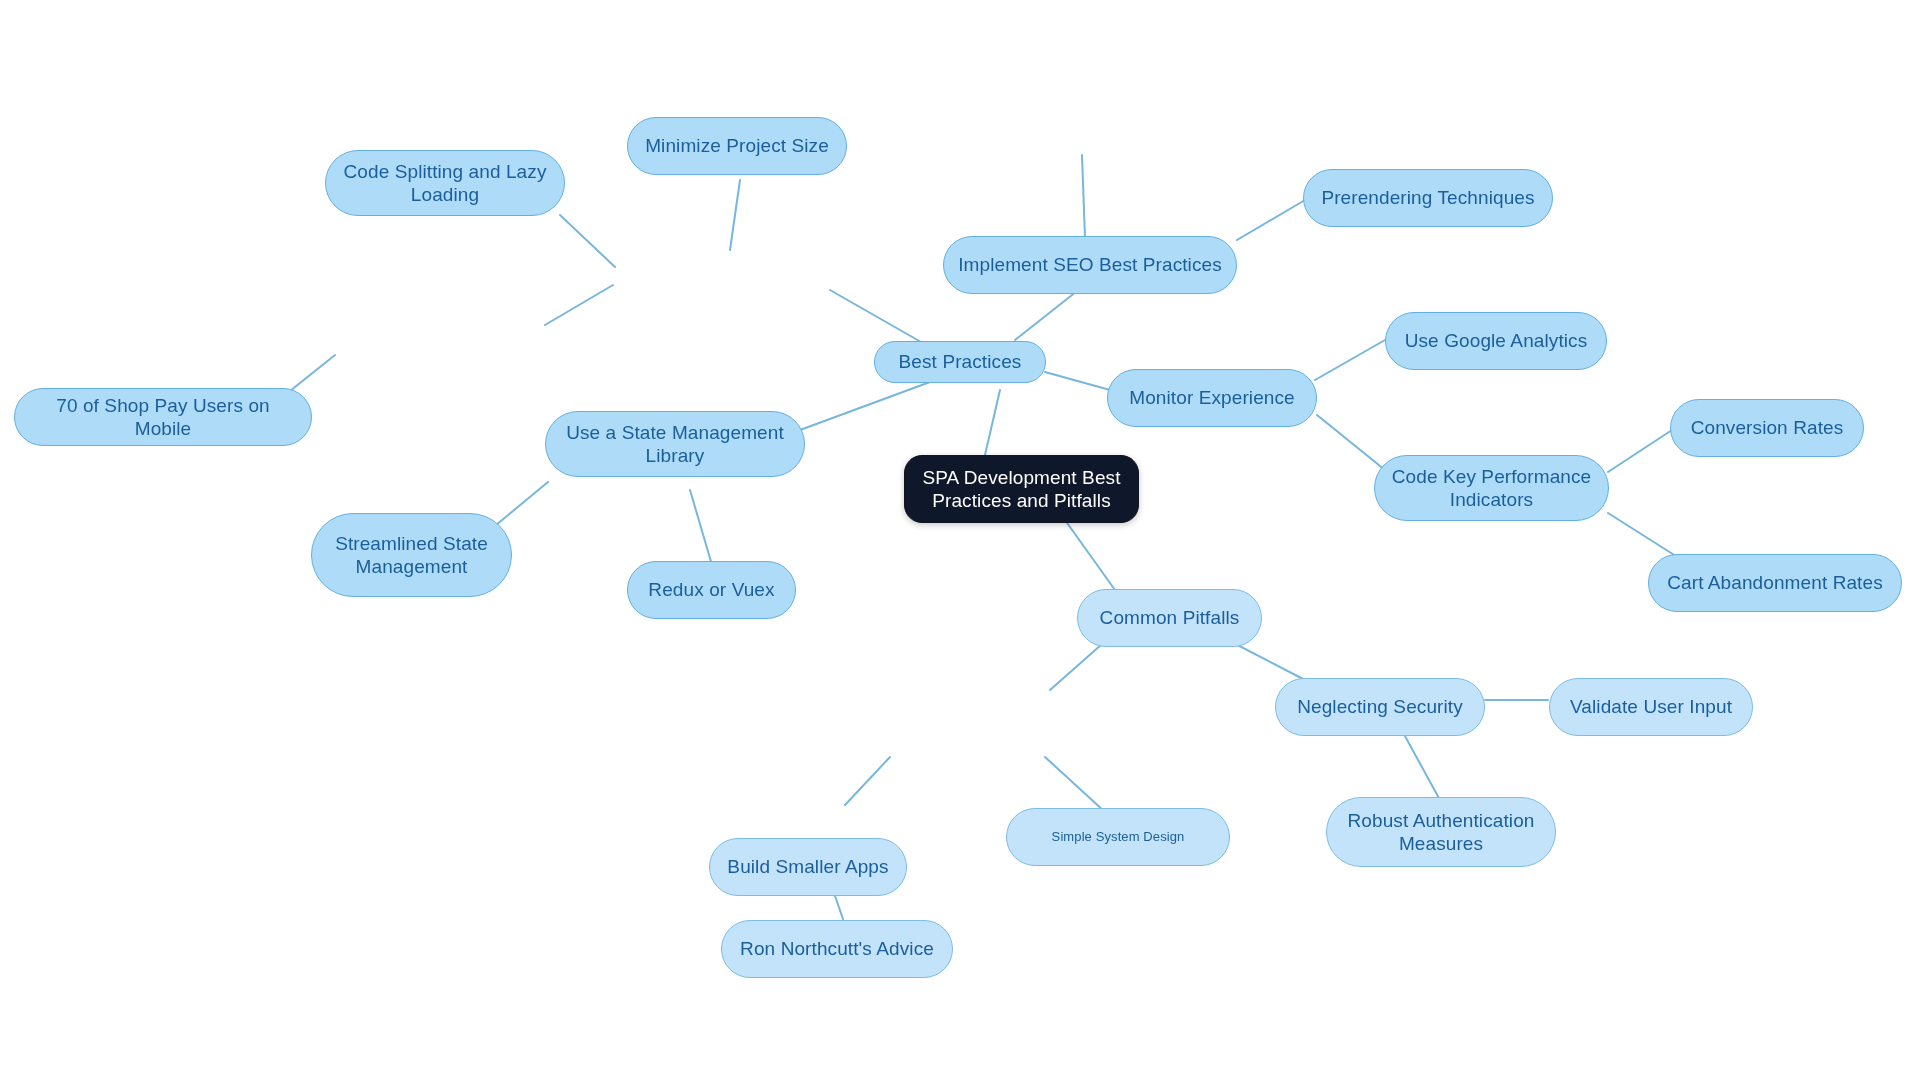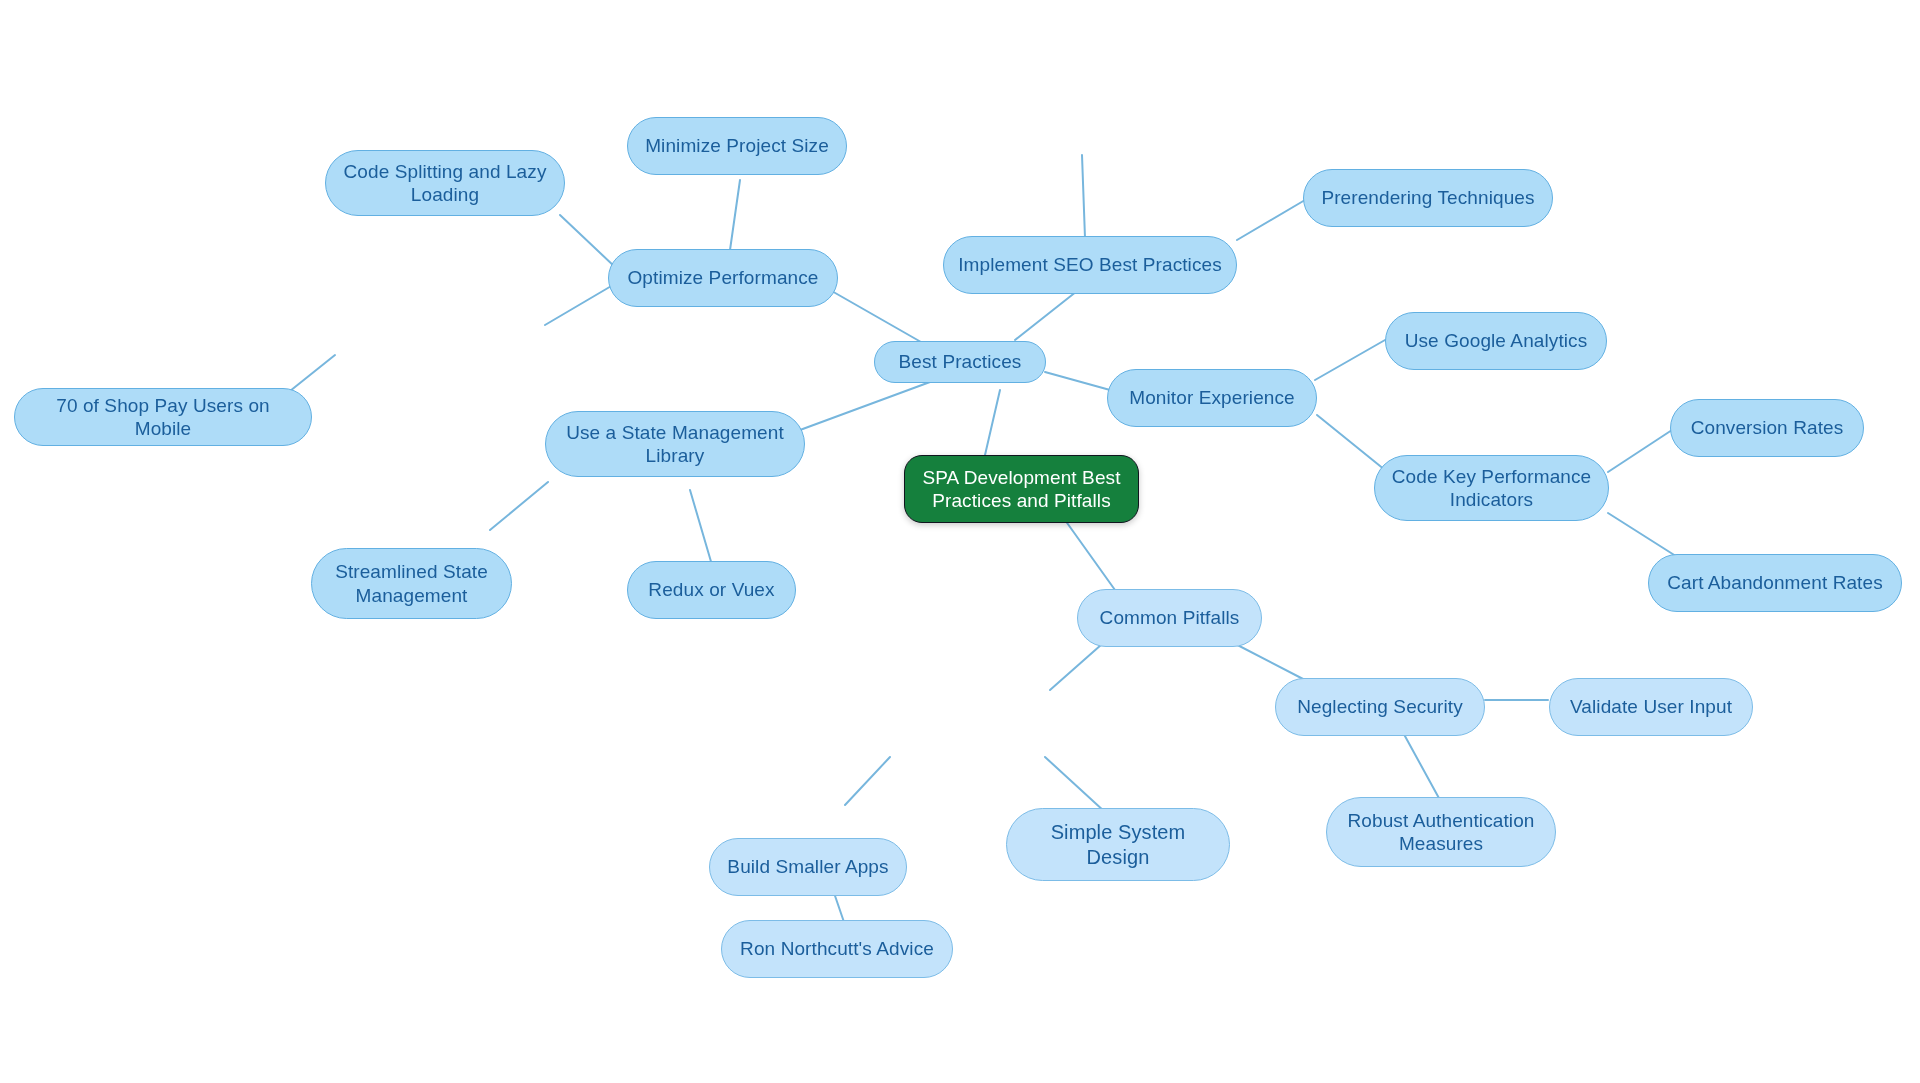--- a/index.html
+++ b/index.html
@@ -44,21 +44,21 @@
     border: 1.6px solid #62b0e2;
     color: #1b5e9b;
     font-size: 19px;
   }
   .node.soft {
     background: #c3e3fb;
     border: 1.6px solid #7cbce7;
     color: #1b5e9b;
   }
   .node.root {
-    background: #15803d;
+    background: #0f172a;
     border: 1.6px solid #10151e;
     color: #ffffff;
     font-size: 19px;
     border-radius: 18px;
     box-shadow: 0 2px 6px rgba(0,0,0,0.22);
   }
 </style>
 </head>
 <body>
 
@@ -104,21 +104,20 @@
   </svg>
 
   <div class="node leaf" style="left:325px; top:150px; width:240px; height:66px;">Code Splitting and Lazy
 Loading</div>
 
   <div class="node leaf" style="left:627px; top:117px; width:220px; height:58px;">Minimize Project Size</div>
 
 
   <div class="node leaf" style="left:1303px; top:169px; width:250px; height:58px;">Prerendering Techniques</div>
 
-  <div class="node leaf" style="left:608px; top:249px; width:230px; height:58px;">Optimize Performance</div>
 
   <div class="node leaf" style="left:943px; top:236px; width:294px; height:58px;">Implement SEO Best Practices</div>
 
 
   <div class="node leaf" style="left:1385px; top:312px; width:222px; height:58px;">Use Google Analytics</div>
 
   <div class="node branch" style="left:874px; top:341px; width:172px; height:42px;">Best Practices</div>
 
   <div class="node leaf" style="left:1670px; top:399px; width:194px; height:58px;">Conversion Rates</div>
 
@@ -128,36 +127,36 @@
 
   <div class="node leaf" style="left:545px; top:411px; width:260px; height:66px;">Use a State Management
 Library</div>
 
   <div class="node leaf" style="left:1374px; top:455px; width:235px; height:66px;">Code Key Performance
 Indicators</div>
 
   <div class="node root" style="left:904px; top:455px; width:235px; height:68px;">SPA Development Best
 Practices and Pitfalls</div>
 
-  <div class="node leaf" style="left:311px; top:513px; width:201px; height:71px;margin-top:35px;">Streamlined State
+  <div class="node leaf" style="left:311px; top:513px; width:201px; height:84px;">Streamlined State
 Management</div>
 
   <div class="node leaf" style="left:1648px; top:554px; width:254px; height:58px;">Cart Abandonment Rates</div>
 
   <div class="node leaf" style="left:627px; top:561px; width:169px; height:58px;">Redux or Vuex</div>
 
   <div class="node soft" style="left:1077px; top:589px; width:185px; height:58px; font-size:19px;">Common Pitfalls</div>
 
 
   <div class="node soft" style="left:1275px; top:678px; width:210px; height:58px; font-size:19px;">Neglecting Security</div>
 
   <div class="node soft" style="left:1549px; top:678px; width:204px; height:58px; font-size:19px;">Validate User Input</div>
 
   <div class="node soft" style="left:709px; top:794px; width:198px; height:58px; font-size:19px;margin-top:44px;">Build Smaller Apps</div>
 
-  <div class="node soft" style="left:1006px; top:808px; width:224px; height:73px; font-size:20px;">Simple System Design</div>
+  <div class="node soft" style="left:1006px; top:808px; width:224px; height:58px; font-size:13px;">Simple System Design</div>
 
   <div class="node soft" style="left:1326px; top:797px; width:230px; height:70px; font-size:19px;">Robust Authentication
 Measures</div>
 
   <div class="node soft" style="left:721px; top:920px; width:232px; height:58px; font-size:19px;">Ron Northcutt's Advice</div>
 
 </div>
 
 </body></html>

